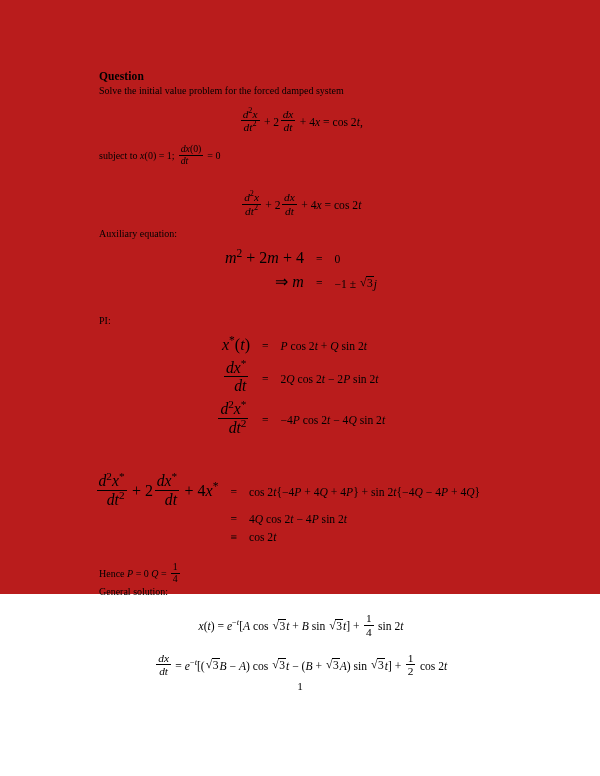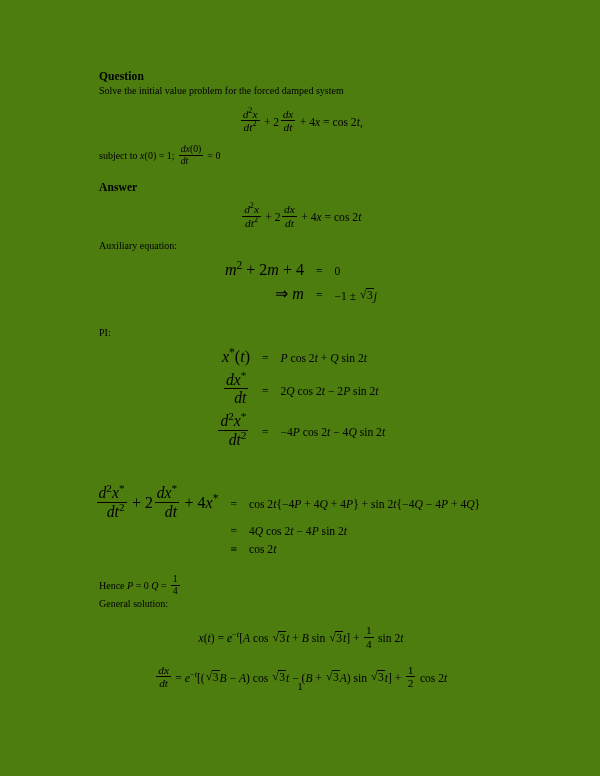--- a/index.html
+++ b/index.html
@@ -12,22 +12,22 @@
     height: 776px;
     font-family: "Liberation Serif", serif;
     color: #000000;
     position: relative;
     overflow: hidden;
   }
   .page {
     position: absolute;
     left: 0; top: 0;
     width: 600px;
-    height: 776px;
-    background: #4d7c0f;
+    height: 594px;
+    background: #b91c1c;
   }
   .content {
     position: absolute;
     left: 99px;
     top: 70px;
     width: 404px;
   }
   .heading {
     font-weight: bold;
     font-size: 11.5px;
@@ -148,21 +148,20 @@
     </div>
 
     <p class="para">
       subject to <span class="it">x</span>(0) = 1;
       <span class="frac"><span class="num"><span class="it">dx</span>(0)</span><span class="den"><span class="it">dt</span></span></span>
       = 0
     </p>
 
     <div class="spacer-md"></div>
 
-    <div class="heading">Answer</div>
 
     <div class="display">
       <span class="frac"><span class="num"><span class="it">d</span><span class="sup">2</span><span class="it">x</span></span><span class="den"><span class="it">dt</span><span class="sup">2</span></span></span>
       + 2<span class="frac"><span class="num"><span class="it">dx</span></span><span class="den"><span class="it">dt</span></span></span>
       + 4<span class="it">x</span> = cos 2<span class="it">t</span>
     </div>
 
     <p class="para">Auxiliary equation:</p>
 
     <div class="eqgrid">

